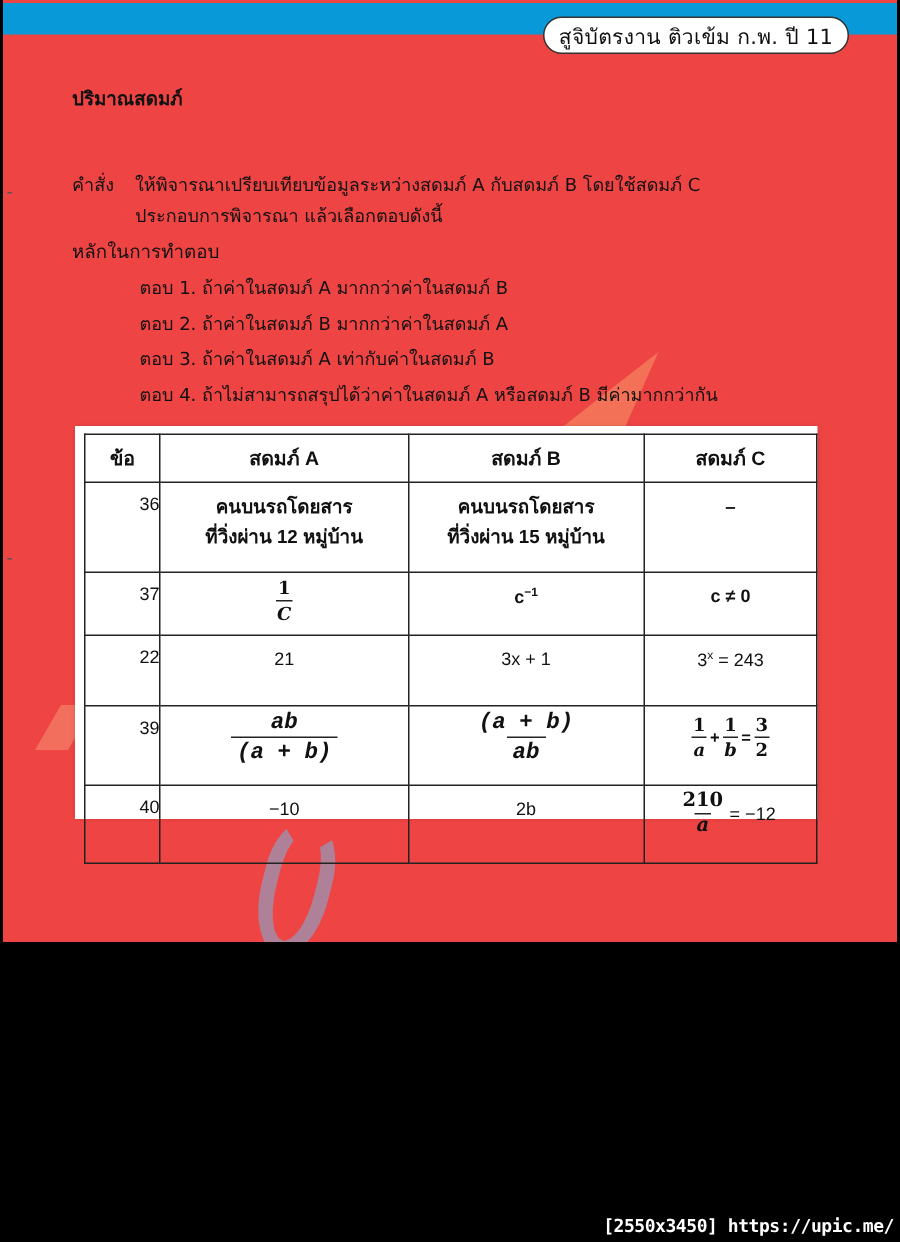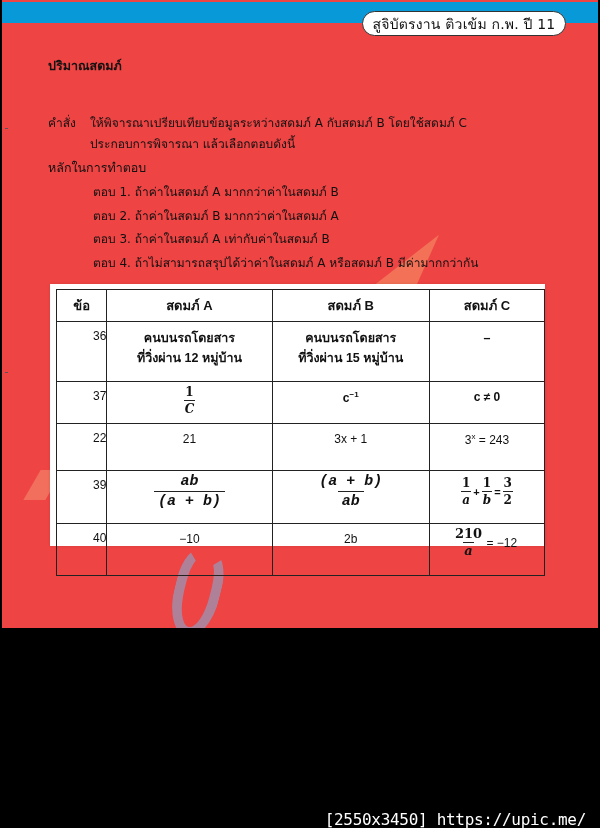--- a/index.html
+++ b/index.html
@@ -77,22 +77,22 @@
   .mathcell { padding-top:2px; }
   .op { font-size:11px; margin:0 2px; vertical-align:middle; font-weight:bold; }
   sup { font-size:8px; }
 
   .page-num { position:absolute; left:520px; top:781px; font-size:15px; color:#111; }
   .page-tick { position:absolute; left:540px; top:798px; width:3px; height:10px; background:#111; }
   .footer-bar {
     position:absolute; left:0; top:808px; width:600px; height:20px; background:#000;
   }
   .footer-text {
-    position:absolute; right:14px; top:810px; color:#fff; font-size:16px;
-    font-family:"DejaVu Sans Mono", "Liberation Mono", monospace; letter-spacing:-0.3px;
+    position:absolute; right:4px; top:810px; color:#fff; font-size:12px;
+    font-family:"DejaVu Sans Mono", "Liberation Mono", monospace; letter-spacing:-0.3px;font-weight:bold;
   }
   .edge-tick { position:absolute; left:3px; width:3px; height:1px; background:#555; }
 </style>
 </head>
 <body>
 
 <div class="page">
   <div class="topbar"></div>
   <div class="title-pill">สูจิบัตรงาน ติวเข้ม ก.พ. ปี 11</div>
 

